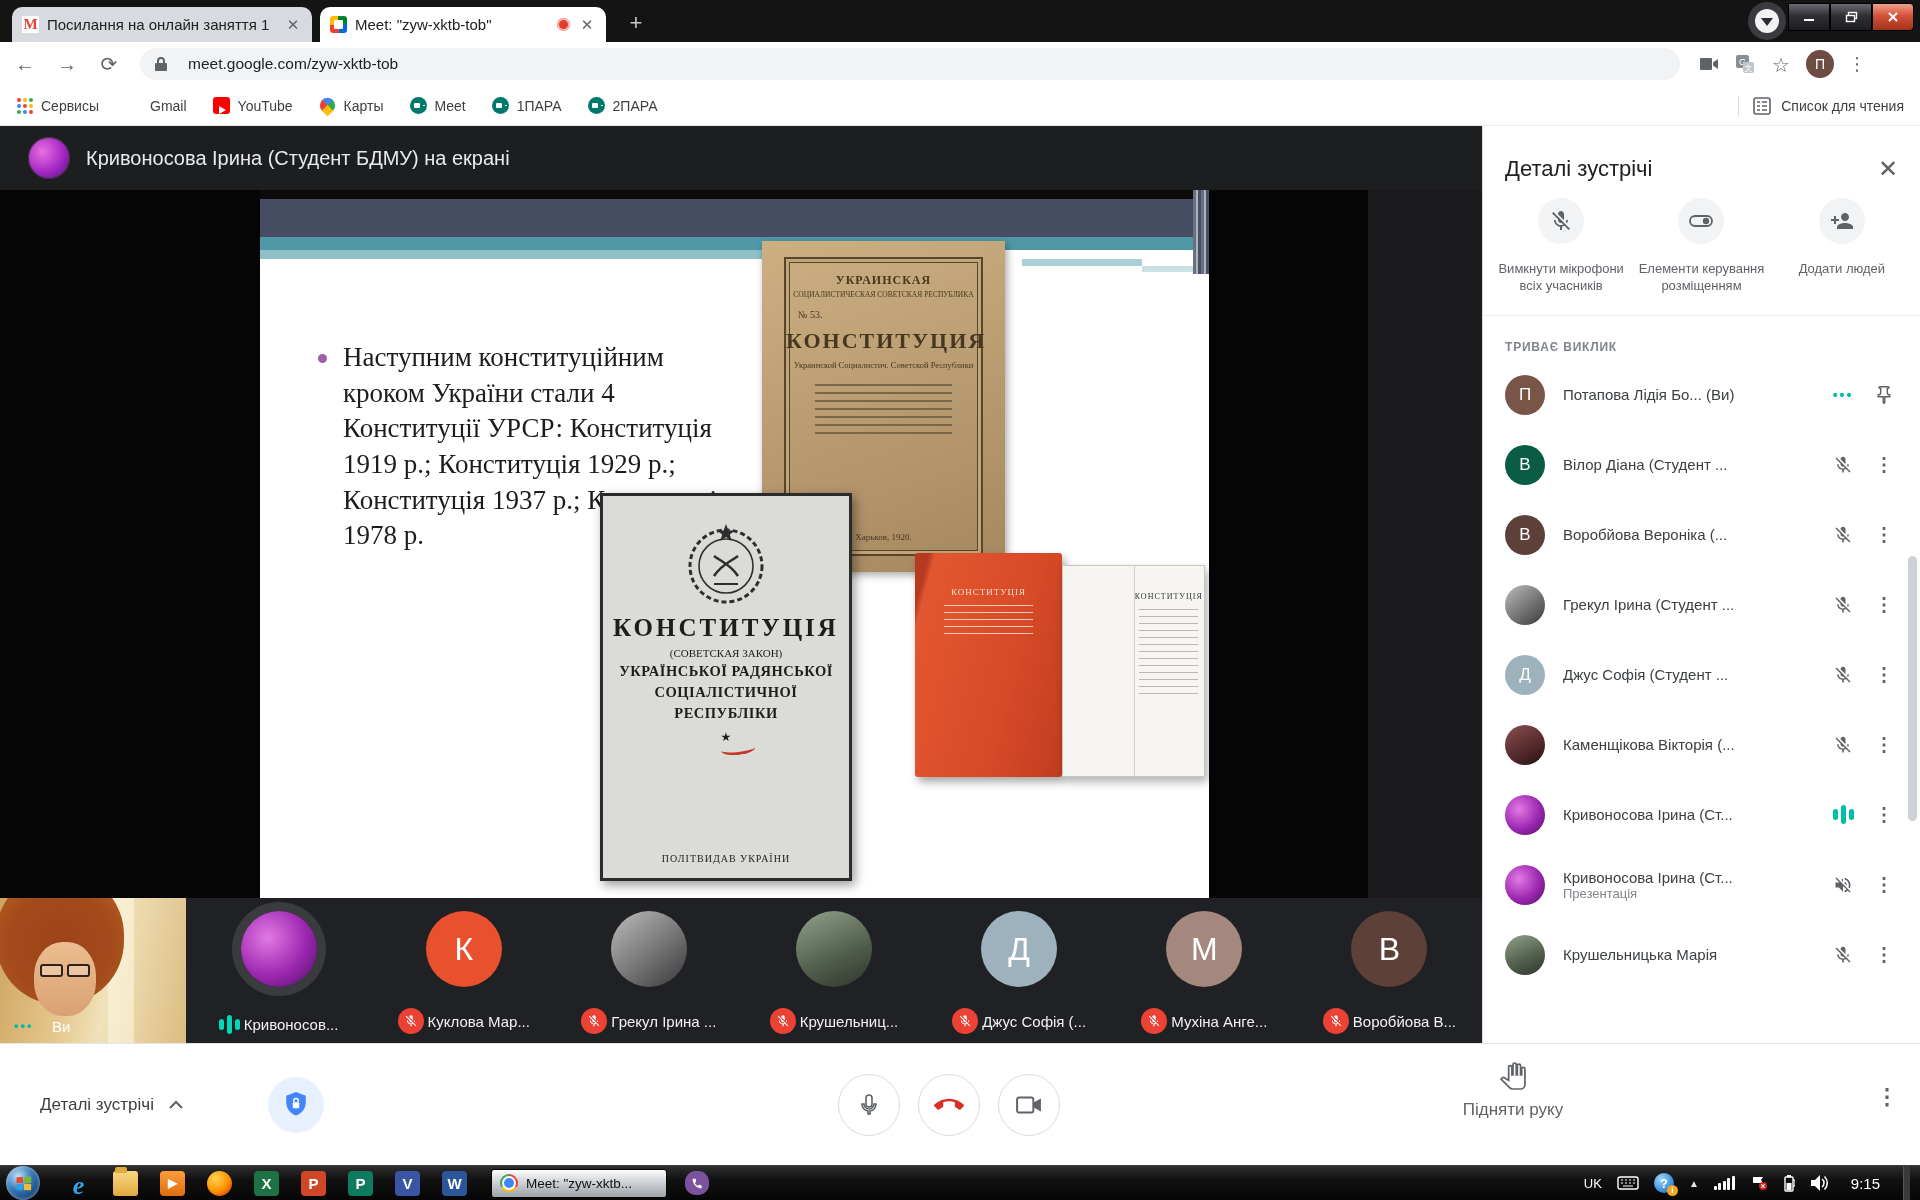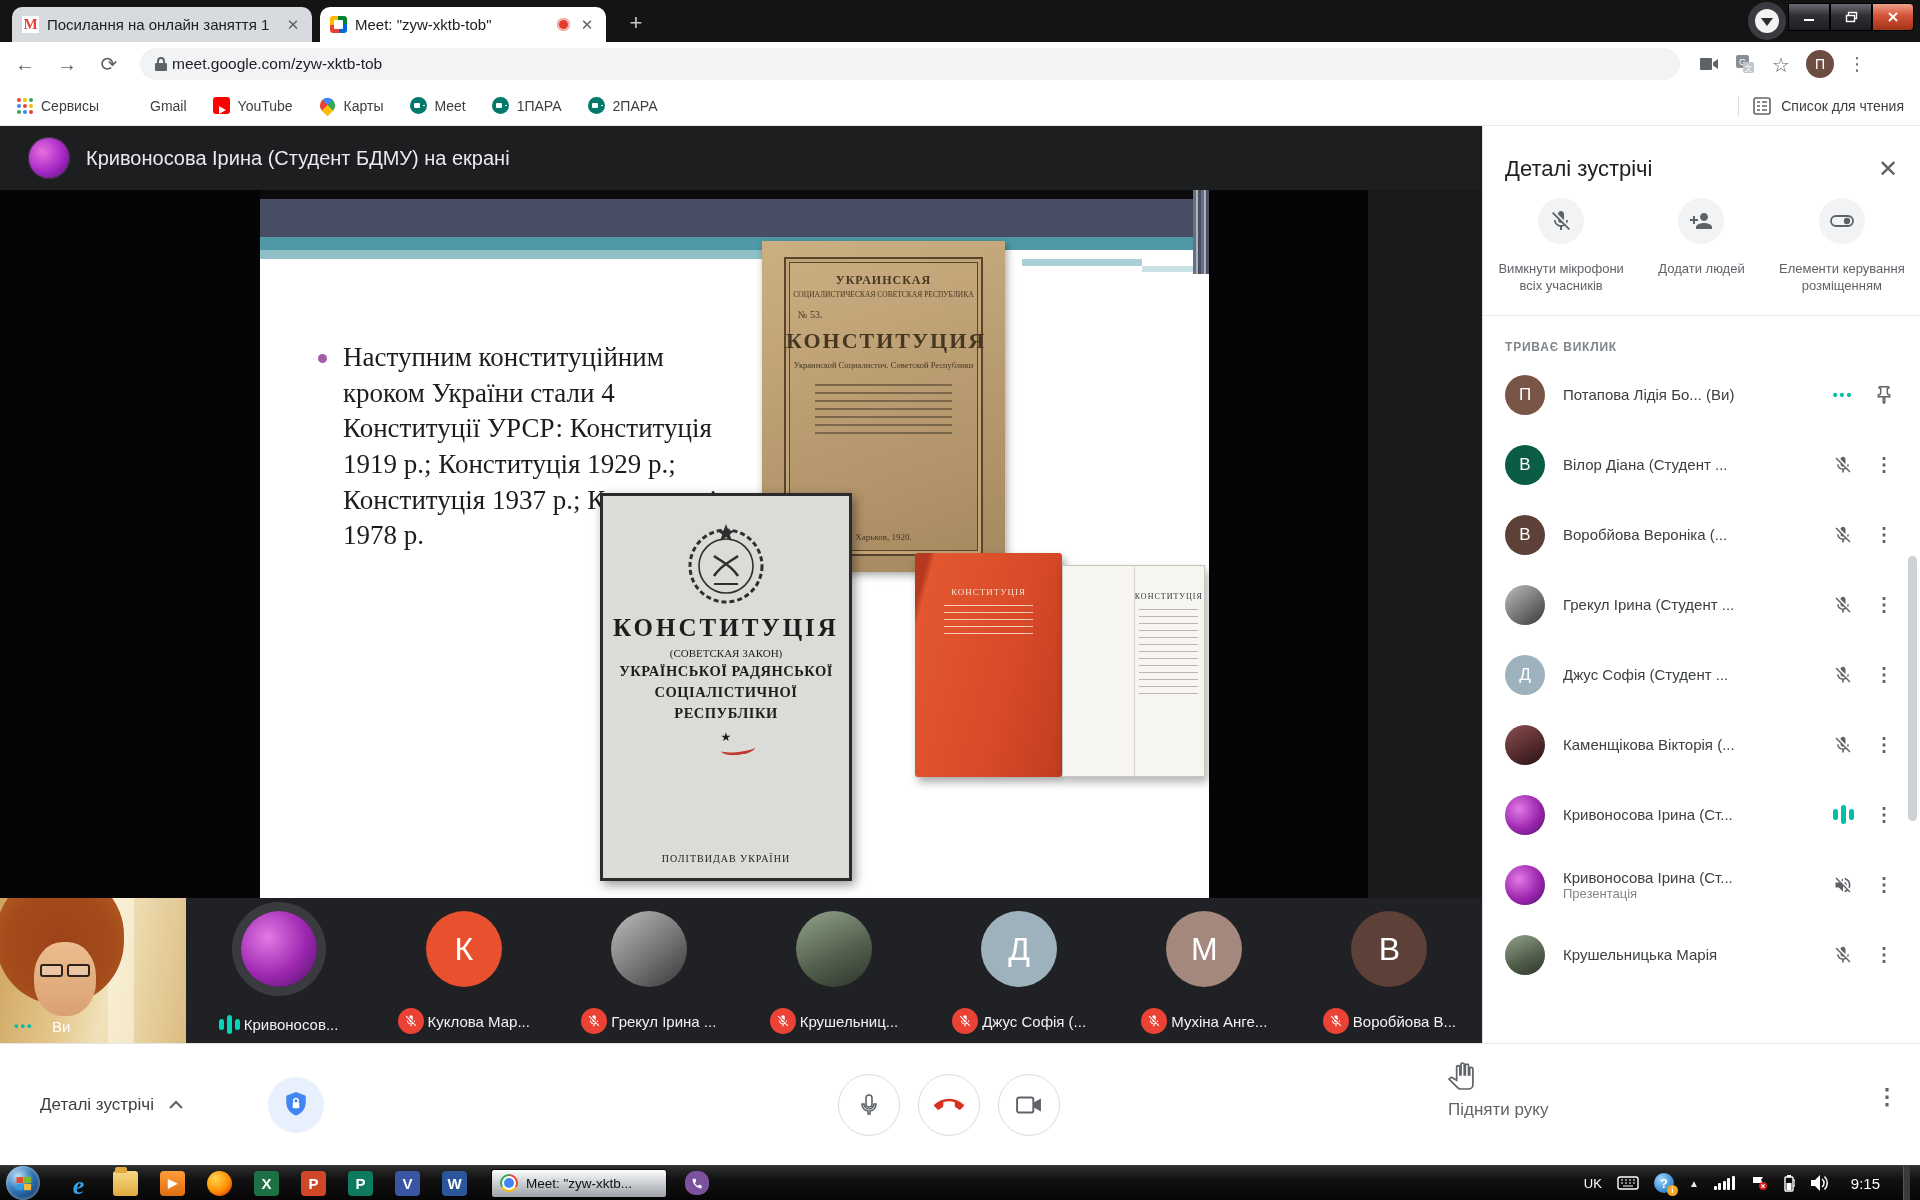--- a/index.html
+++ b/index.html
@@ -24,21 +24,21 @@
   .rec-orb-inner{width:24px;height:24px;border-radius:50%;background:#f2f2f2;display:grid;place-items:center}
   .rec-orb-inner::after{content:"";border:6px solid transparent;border-top:8px solid #2c2c32;transform:translateY(4px)}
   .winctl{position:absolute;right:6px;top:3px;display:flex}
   .winbtn{width:42px;height:28px;border:1px solid #000;display:grid;place-items:center;background:linear-gradient(#6a6a70,#2f2f35 45%,#1c1c21)}
   .winbtn.close{background:linear-gradient(#f0a089,#d4523a 45%,#a23318);border-radius:0 4px 4px 0}
   .winbtn svg{display:block}
 
   
   #toolbar{position:absolute;left:0;top:42px;width:1920px;height:44px;background:#fff;display:flex;align-items:center}
   .navbtn{width:34px;height:34px;display:grid;place-items:center;color:#5f6368;font-size:20px;margin-left:8px}
-  #omnibox{margin-left:14px;width:1540px;height:32px;border-radius:16px;background:#f1f3f4;display:flex;align-items:center;padding:0 14px;gap:4px}
+  #omnibox{margin-left:14px;width:1540px;height:32px;border-radius:16px;background:#f1f3f4;display:flex;align-items:center;padding:0 14px;gap:20px}
   #omnibox .url{font-size:15.5px;color:#202124}
   .tb-right{display:flex;align-items:center;gap:14px;margin-left:18px}
   .tb-ic{width:22px;height:22px;display:grid;place-items:center;color:#5f6368}
   .avatar-chip{width:28px;height:28px;border-radius:50%;background:#6d4c41;color:#fff;font-size:14px;display:grid;place-items:center}
   .kebab{color:#5f6368;font-size:18px;letter-spacing:0;line-height:6px;text-align:center}
 
   
   #bookmarks{position:absolute;left:0;top:86px;width:1920px;height:40px;background:#fff;border-bottom:1px solid #e8eaed;display:flex;align-items:center;padding:0 16px;gap:26px}
   .bm{display:flex;align-items:center;gap:8px;font-size:14px;color:#3c4043}
   .bm-ico{width:17px;height:17px;border-radius:3px;display:grid;place-items:center;flex:0 0 auto;font-size:11px;font-weight:bold;color:#fff}
@@ -163,21 +163,21 @@
   .vdots{color:#5f6368;font-size:19px;font-weight:bold;line-height:8px;text-align:center}
   .peq i{background:#00bfa5}
   .scrollthumb{position:absolute;right:3px;top:430px;width:9px;height:265px;border-radius:5px;background:#ced2d6}
 
   
   #bottombar{position:absolute;left:0;top:1043px;width:1920px;height:122px;background:#fff;border-top:1px solid #e4e6e8}
   .bb-left{position:absolute;left:40px;top:0;height:122px;display:flex;align-items:center;gap:14px;font-size:17px;color:#3c4043}
   .shield-circle{position:absolute;left:268px;top:33px;width:56px;height:56px;border-radius:50%;background:#e8f0fe;display:grid;place-items:center}
   .bb-center{position:absolute;left:838px;top:30px;display:flex;gap:18px}
   .ctl-btn{width:62px;height:62px;border-radius:50%;background:#fff;border:1px solid #dadce0;display:grid;place-items:center}
-  .bb-hand{position:absolute;left:1448px;top:18px;width:130px;color:#5f6368}
+  .bb-hand{position:absolute;left:1448px;top:18px;width:130px;text-align:center;color:#5f6368}
   .bb-hand .lbl{font-size:17px;margin-top:6px}
   .bb-presenter{position:absolute;left:1596px;top:14px;width:250px;text-align:center;color:#5f6368}
   .bb-presenter .l1{font-size:16px;margin-top:8px}
   .bb-presenter .l2{font-size:16px;margin-top:4px}
   .bb-menu{position:absolute;left:1876px;top:48px}
 
   
   #taskbar{position:absolute;left:0;top:1165px;width:1920px;height:35px;background:linear-gradient(#2e2e2e,#111 40%,#060606);border-top:1px solid #3c3c3c;display:flex;align-items:center}
   .orb{width:34px;height:34px;margin-left:6px;border-radius:50%;background:radial-gradient(circle at 35% 30%,#bfe0f7,#2f74b5 45%,#123a6b 80%);display:grid;place-items:center;box-shadow:inset 0 0 4px rgba(255,255,255,.6)}
   .orb-flag{width:15px;height:13px;display:grid;grid-template-columns:1fr 1fr;grid-gap:1px;transform:perspective(40px) rotateY(-14deg)}
@@ -575,36 +575,36 @@
               <svg width="24" height="24" viewBox="0 0 24 24">
                 <path d="M19 11h-1.7c0 .74-.16 1.43-.43 2.05l1.23 1.23c.56-.98.9-2.09.9-3.28zm-4.02.17c0-.06.02-.11.02-.17V5c0-1.66-1.34-3-3-3S9 3.34 9 5v.18l5.98 5.99zM4.27 3L3 4.27l6.01 6.01V11c0 1.66 1.33 3 2.99 3 .22 0 .44-.03.65-.08l1.66 1.66c-.71.33-1.5.52-2.31.52-2.76 0-5.3-2.1-5.3-5.1H5c0 3.41 2.72 6.23 6 6.72V21h2v-3.28c.91-.13 1.77-.45 2.54-.9L19.73 21 21 19.73 4.27 3z" fill="#5f6368"></path>
               </svg>
 
             </span>
             <div class="pact-label">Вимкнути мікрофони всіх учасників</div>
           </div>
           <div class="pact">
             <span class="pact-circle">
 
-              <svg width="24" height="24" viewBox="0 0 24 24">
-                <path d="M15 12c2.21 0 4-1.79 4-4s-1.79-4-4-4-4 1.79-4 4 1.79 4 4 4zm-9-2V7H4v3H1v2h3v3h2v-3h3v-2H6zm9 4c-2.67 0-8 1.34-8 4v2h16v-2c0-2.66-5.33-4-8-4z" fill="#5f6368"></path>
-              </svg>
-
-            </span>
-            <div class="pact-label">Додати людей</div>
-          </div>
-          <div class="pact">
-            <span class="pact-circle">
-
               <svg width="26" height="26" viewBox="0 0 26 26">
                 <rect x="2" y="8" width="22" height="10" rx="5" fill="none" stroke="#5f6368" stroke-width="1.8"></rect>
                 <circle cx="18" cy="13" r="3.2" fill="#5f6368"></circle>
               </svg>
             </span>
             <div class="pact-label">Елементи керування розміщенням</div>
+          </div>
+          <div class="pact">
+            <span class="pact-circle">
+
+              <svg width="24" height="24" viewBox="0 0 24 24">
+                <path d="M15 12c2.21 0 4-1.79 4-4s-1.79-4-4-4-4 1.79-4 4 1.79 4 4 4zm-9-2V7H4v3H1v2h3v3h2v-3h3v-2H6zm9 4c-2.67 0-8 1.34-8 4v2h16v-2c0-2.66-5.33-4-8-4z" fill="#5f6368"></path>
+              </svg>
+
+            </span>
+            <div class="pact-label">Додати людей</div>
           </div>
         </div>
 
       <div class="sect">ТРИВАЄ ВИКЛИК</div>
 
       <div>
 
       <div class="prow">
             <span class="pavatar v-brown brown">П</span>
             <span class="pnames">

